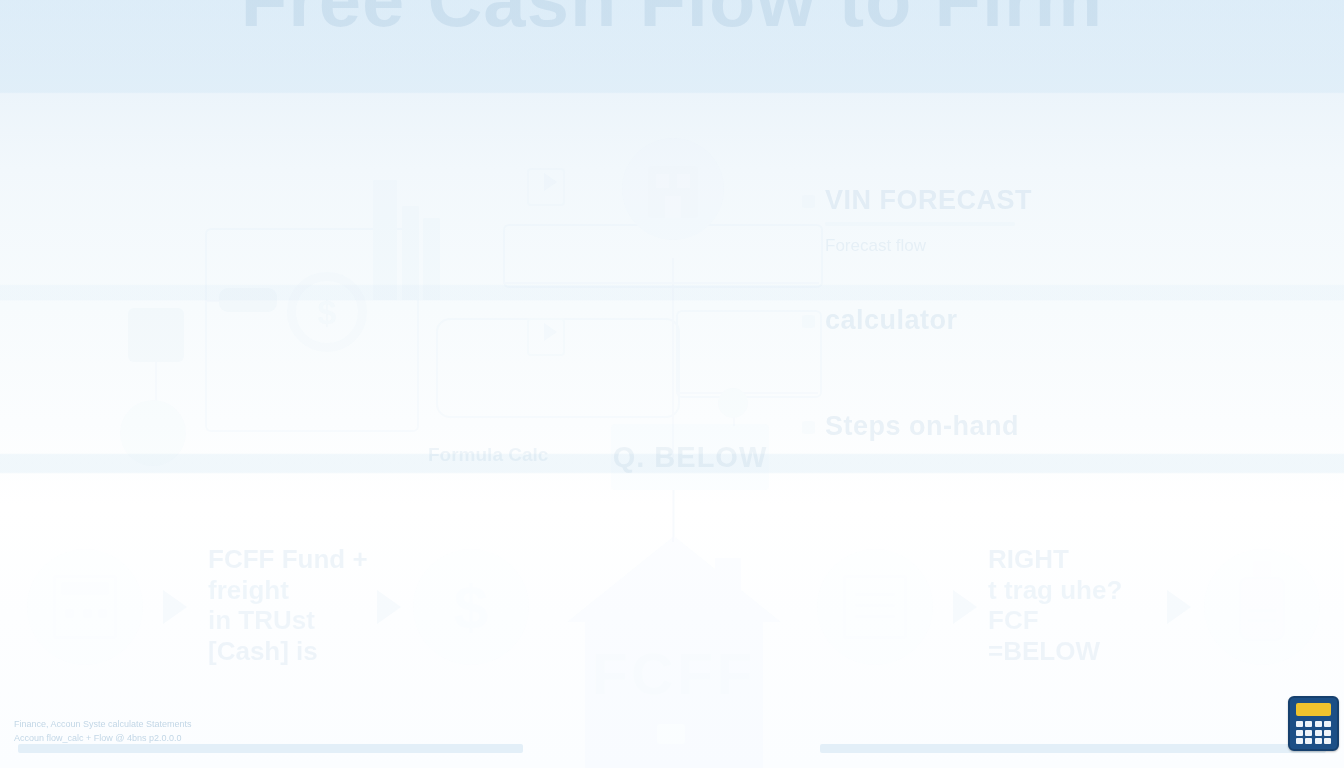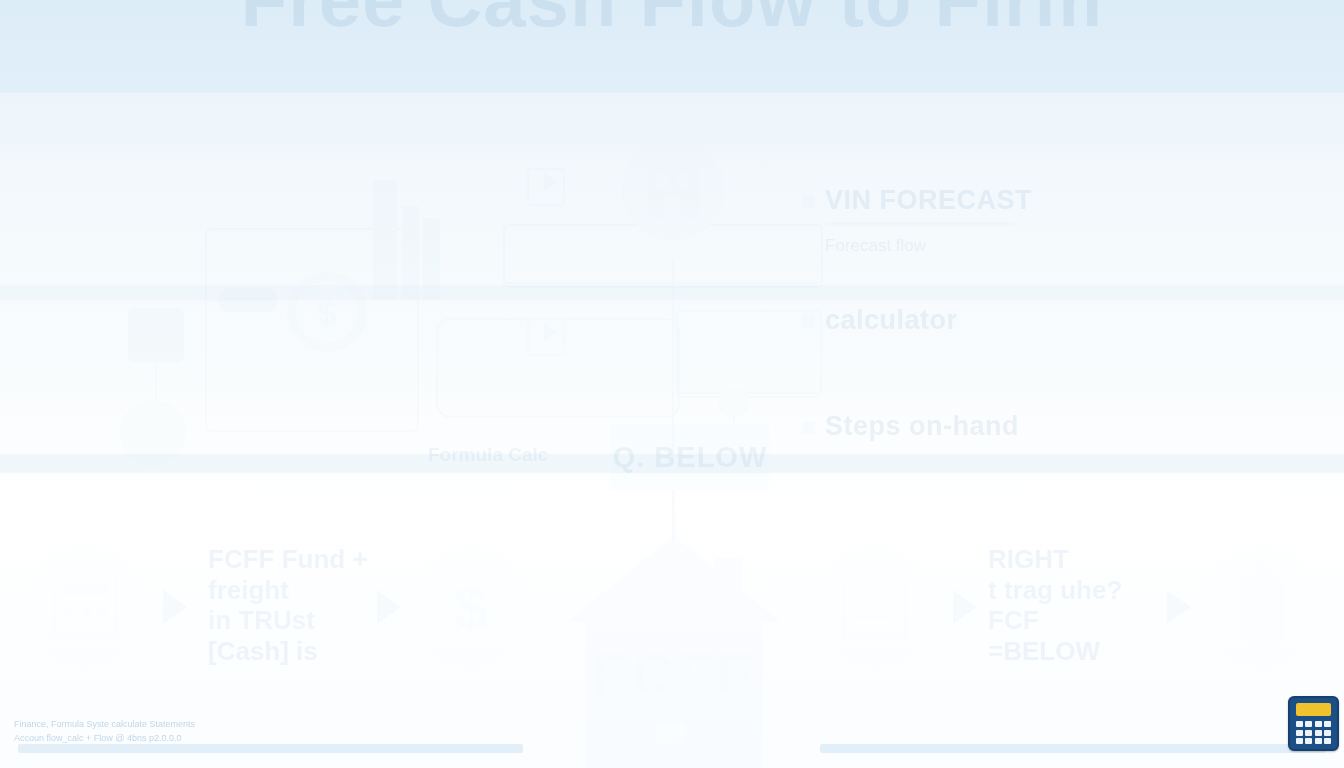--- a/index.html
+++ b/index.html
@@ -286,21 +286,21 @@
   <div class="fade-text" style="position:absolute;left:988px;top:544px;">
     <div class="stack-text">
       <div>RIGHT</div>
       <div class="l2">t trag uhe?</div>
       <div class="l3">FCF</div>
       <div class="l4">=BELOW</div>
     </div>
   </div>
 
   <div id="caption">
-    <div>Finance, Formula Syste calculate Statements</div>
+    <div>Finance, Accoun Syste calculate Statements</div>
     <div>Accoun flow_calc + Flow @ 4bns p2.0.0.0</div>
   </div>
 
   <div class="rail" style="left:18px;top:744px;width:505px;"></div>
   <div class="rail" style="left:820px;top:744px;width:506px;"></div>
 
   <div id="calc">
     <div id="calc-screen"></div>
     <div id="calc-keys">
       <span></span>

